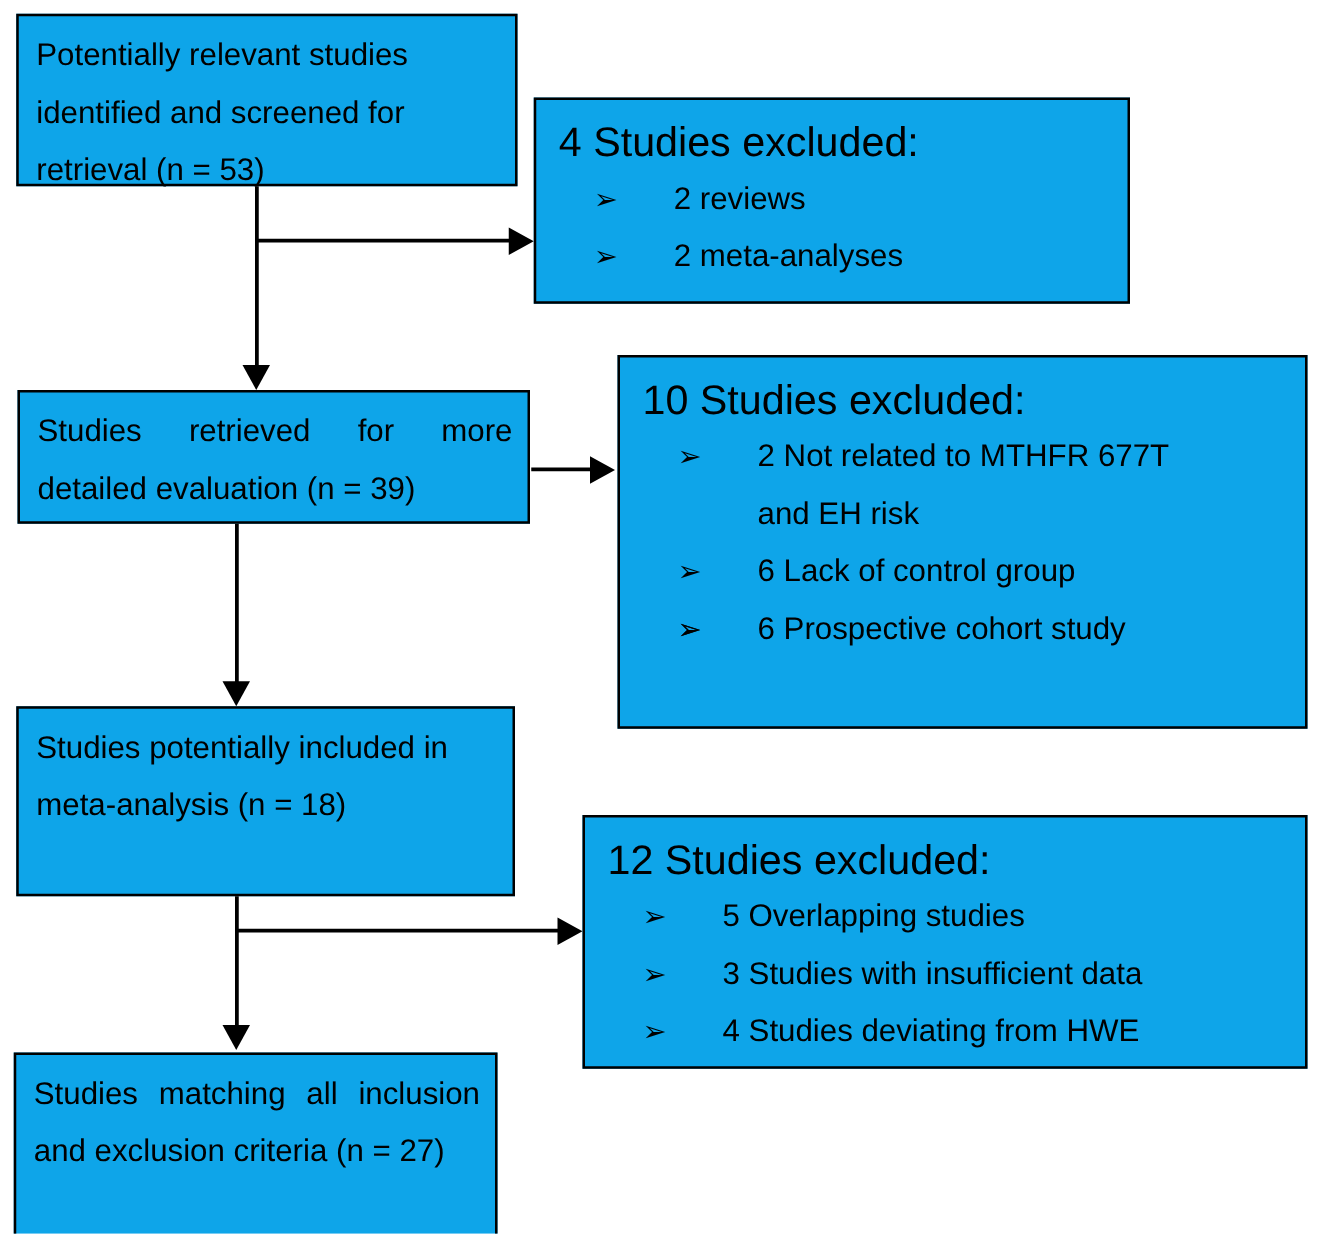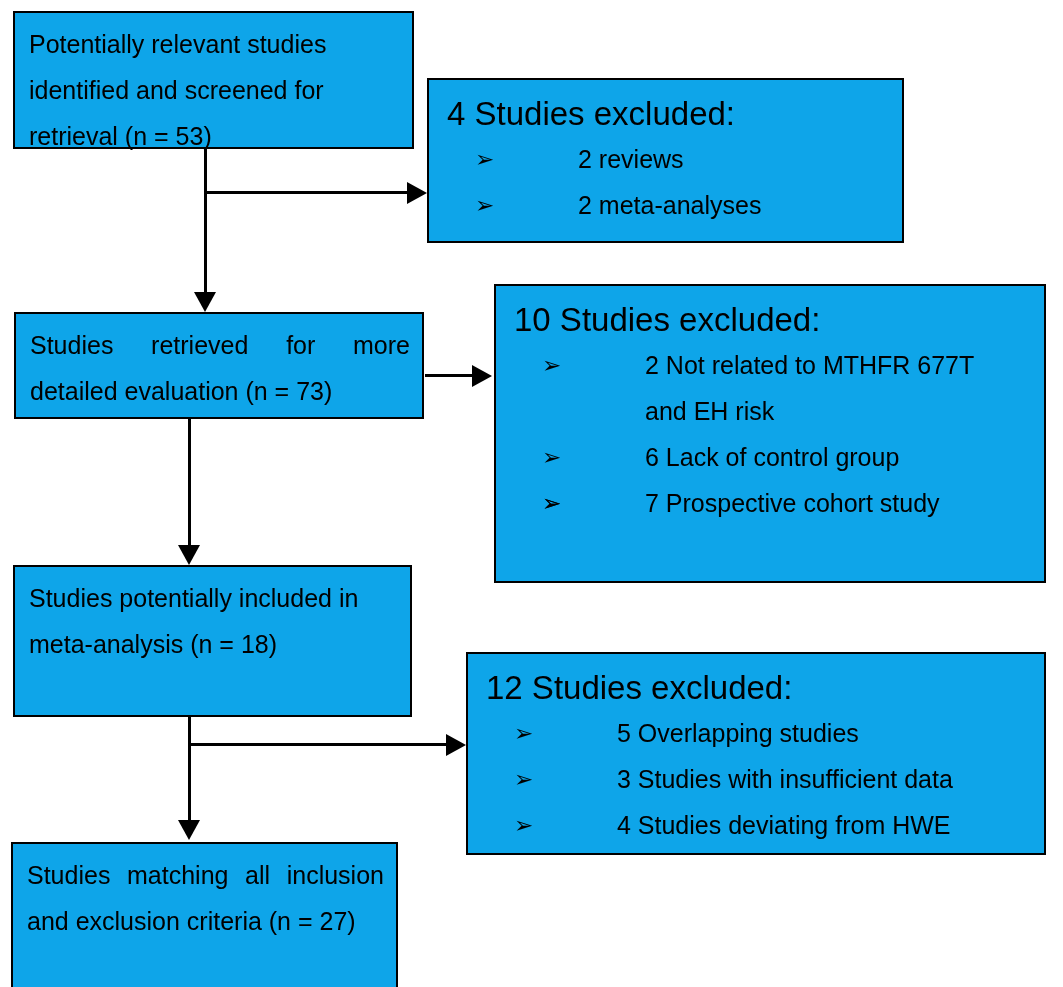--- a/index.html
+++ b/index.html
@@ -50,21 +50,20 @@
   }
   .excl-list li .bullet {
     position: absolute;
     left: 28px;
     top: 0;
     font-size: 23px;
     line-height: 46px;
   }
   .excl-list li .txt {
     display: block;
-    margin-left: 39px;
   }
   
   .vline {
     position: absolute;
     width: 3px;
     background: #000000;
   }
   .hline {
     position: absolute;
     height: 3px;
@@ -110,21 +109,21 @@
         <span class="txt">2 reviews</span>
       </li>
       <li>
         <span class="bullet">➢</span>
         <span class="txt">2 meta-analyses</span>
       </li>
     </ul>
   </div>
 
   <div class="box" style="left:14px; top:312px; width:410px; height:107px;">
-    <div class="box-text justify">Studies retrieved for more detailed evaluation (n = 73)</div>
+    <div class="box-text justify">Studies retrieved for more detailed evaluation (n = 39)</div>
   </div>
 
   <div class="hline" style="left:425px; top:374px; width:51px;"></div>
   <div class="arrow-right" style="left:472px; top:365px;"></div>
 
   <div class="box" style="left:494px; top:284px; width:552px; height:299px;">
     <div class="excl-title">10 Studies excluded:</div>
     <ul class="excl-list">
       <li>
         <span class="bullet">➢</span>
@@ -133,21 +132,21 @@
       </li>
       <li>
         <span class="bullet">➢</span>
         <span class="txt">6 Lack of control group</span>
       </li>
       <li>
         <span class="bullet">➢</span>
       </li>
       <li>
         <span class="bullet">➢</span>
-        <span class="txt">7 Prospective cohort study</span>
+        <span class="txt">6 Prospective cohort study</span>
       </li>
     </ul>
   </div>
 
   <div class="vline" style="left:188px; top:419px; width:3px; height:127px;"></div>
   <div class="arrow-down" style="left:178px; top:545px;"></div>
 
   <div class="box" style="left:13px; top:565px; width:399px; height:152px;">
     <div class="box-text">Studies potentially included in meta-analysis (n = 18)</div>
   </div>

